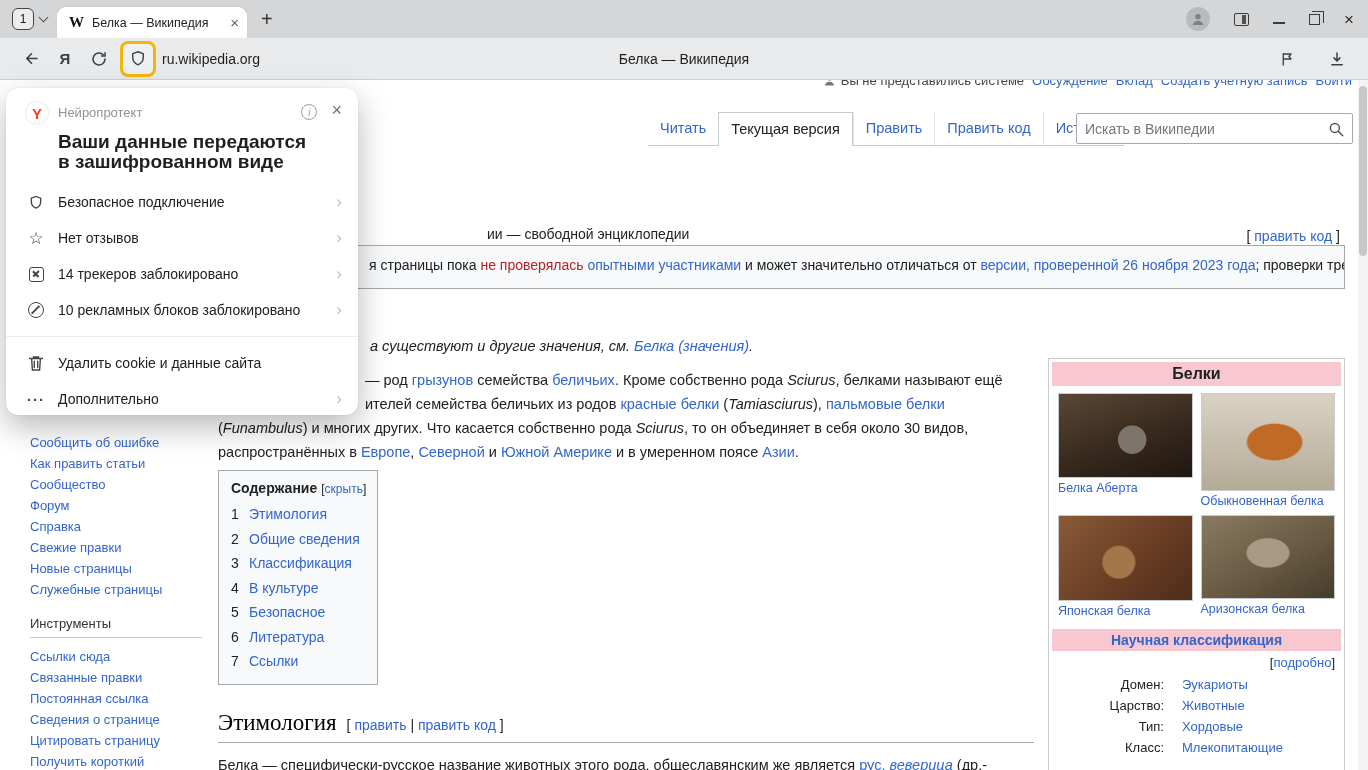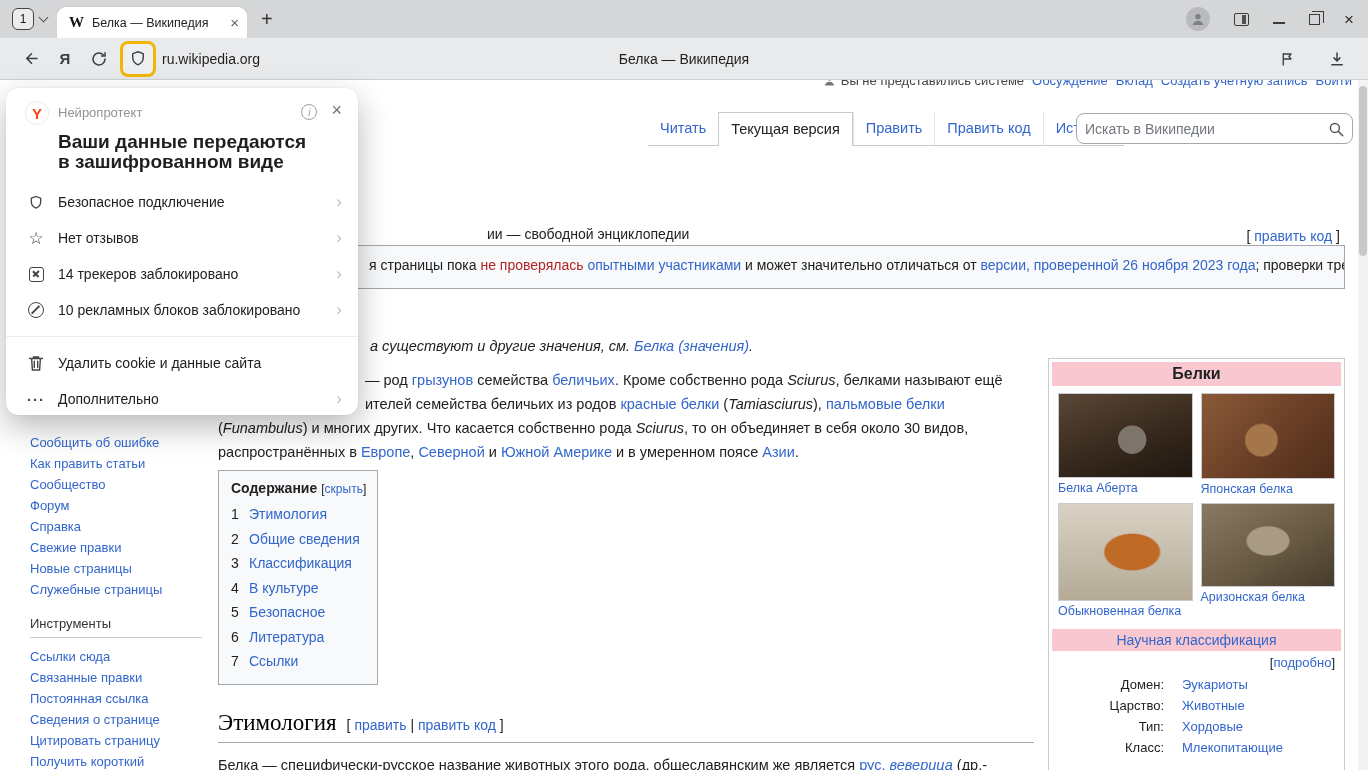--- a/index.html
+++ b/index.html
@@ -41,21 +41,21 @@
   .sp{display:inline-block;height:1px}
   .sp269{width:269px}.sp152{width:152px}.sp147{width:147px}.sp138{width:138px}
 
   .personal{position:absolute;top:-7px;right:16px;display:flex;align-items:center;gap:8px;font-size:13px;white-space:nowrap}
   .personal .notice{color:#444;display:flex;align-items:center;gap:5px}
 
   .wtabs{position:absolute;top:32px;left:648px;height:34px;display:flex;border-bottom:1px solid #c8ccd1}
   .wtab{padding:8px 12px 0;font-size:14.5px;color:#3366cc;white-space:nowrap;cursor:pointer;border-left:1px solid #e2e5e8}
   .wtab:first-child{border-left:none}
   .wtab.active{background:#fff;border:1px solid #c8ccd1;border-bottom:none;margin-bottom:-1px;color:#202122}
-  .wsearch{position:absolute;top:33px;left:1076px;width:277px;height:31px;border:1px solid #a2a9b1;border-radius:8px;background:#fff;display:flex;align-items:center;padding:0 46px 0 8px}
+  .wsearch{position:absolute;top:33px;left:1076px;width:277px;height:31px;border:1px solid #a2a9b1;border-radius:2px;background:#fff;display:flex;align-items:center;padding:0 46px 0 8px}
   .wsearch input{border:none;outline:none;background:transparent;font-size:14px;width:100%;color:#202122;font-family:inherit}
   .wsearch input::placeholder{color:#72777d}
   .wsearch .mag{position:absolute;right:7px;top:6px}
 
   .subtitle{position:absolute;top:146px;left:218px;font-size:14px;color:#222;white-space:nowrap}
   .editcode-top{position:absolute;top:148px;right:28px;font-size:14px;white-space:nowrap}
   .brk{color:#202122}
 
   .banner{position:absolute;top:165px;left:218px;width:1127px;height:44px;background:#f8f9fa;border:1px solid #a2a9b1;padding:11px 12px;font-size:14px;white-space:nowrap;overflow:hidden}
 
@@ -77,21 +77,21 @@
   .infobox{position:absolute;left:1048px;top:278px;width:297px;border:1px solid #c8ccd1;background:#fff;padding:3px;font-size:13px;min-height:500px}
   .ib-title{background:#f8c7d0;text-align:center;font-weight:bold;font-size:16px;padding:3px 0;margin-bottom:5px;color:#202122}
   .ib-grid{display:grid;grid-template-columns:1fr 1fr;column-gap:8px;padding:2px 6px;align-items:start}
   .ib-cell{}
   .thumb{width:100%;border:1px solid #c8ccd1}
   .t1{height:85px;background:radial-gradient(circle at 55% 55%,#7d756c 0 16%,transparent 17%),linear-gradient(160deg,#5a4836,#37291d 55%,#201710)}
   .t2{height:98px;background:radial-gradient(ellipse at 55% 50%,#c06a28 0 26%,transparent 28%),linear-gradient(#d9d2c4,#b4aa96)}
   .t3{height:86px;background:radial-gradient(circle at 45% 55%,#a4764a 0 18%,transparent 20%),linear-gradient(135deg,#8a5a38,#693e25 55%,#4e2d1a)}
   .t4{height:84px;background:radial-gradient(ellipse at 50% 45%,#a99a85 0 22%,transparent 24%),linear-gradient(150deg,#8a7a62,#655740 60%,#463b2c)}
   .ib-cap{font-size:12.5px;padding:3px 0 7px;line-height:14px}
-  .ib-sci{background:#f8c7d0;text-align:center;font-weight:normal;font-size:14px;padding:3px 0;margin-top:2px}
+  .ib-sci{background:#f8c7d0;text-align:center;font-weight:bold;font-size:14px;padding:3px 0;margin-top:2px}
   .ib-sci a{color:#3366cc}
   .ib-detail{text-align:right;padding:4px 6px 2px;font-size:13px}
   .taxo{display:grid;grid-template-columns:108px 1fr;column-gap:18px;line-height:21px;padding:2px 4px}
   .taxo .lab{text-align:right;color:#202122}
 
   .sect-head{position:absolute;top:630px;left:218px;width:816px;border-bottom:1px solid #a2a9b1;padding-bottom:6px;font-family:"Liberation Serif","DejaVu Serif",serif;font-size:23px;color:#000;white-space:nowrap}
   .sect-edit{font-family:"Liberation Sans","DejaVu Sans",sans-serif;font-size:14px;margin-left:10px}
   .etym{position:absolute;top:674px;left:218px;font-size:14.5px;line-height:22px;white-space:nowrap}
 
   .vscroll-track{position:absolute;top:80px;right:0;width:10px;bottom:0;background:#f3f3f3}
@@ -265,26 +265,26 @@
     </div>
 
     <div class="infobox">
       <div class="ib-title">Белки</div>
       <div class="ib-grid">
         <div class="ib-cell">
           <div class="thumb t1"></div>
           <div class="ib-cap"><a class="wlink">Белка Аберта</a></div>
         </div>
         <div class="ib-cell">
+          <div class="thumb t2"></div>
+          <div class="ib-cap"><a class="wlink">Обыкновенная белка</a></div>
+        </div>
+        <div class="ib-cell">
           <div class="thumb t3"></div>
           <div class="ib-cap"><a class="wlink">Японская белка</a></div>
-        </div>
-        <div class="ib-cell">
-          <div class="thumb t2"></div>
-          <div class="ib-cap"><a class="wlink">Обыкновенная белка</a></div>
         </div>
         <div class="ib-cell">
           <div class="thumb t4"></div>
           <div class="ib-cap"><a class="wlink">Аризонская белка</a></div>
         </div>
       </div>
       <div class="ib-sci"><a>Научная классификация</a></div>
       <div class="ib-detail"><span class="brk">[</span><a class="wlink">подробно</a><span class="brk">]</span></div>
       <div class="taxo">
         <span class="lab">Домен:</span>

